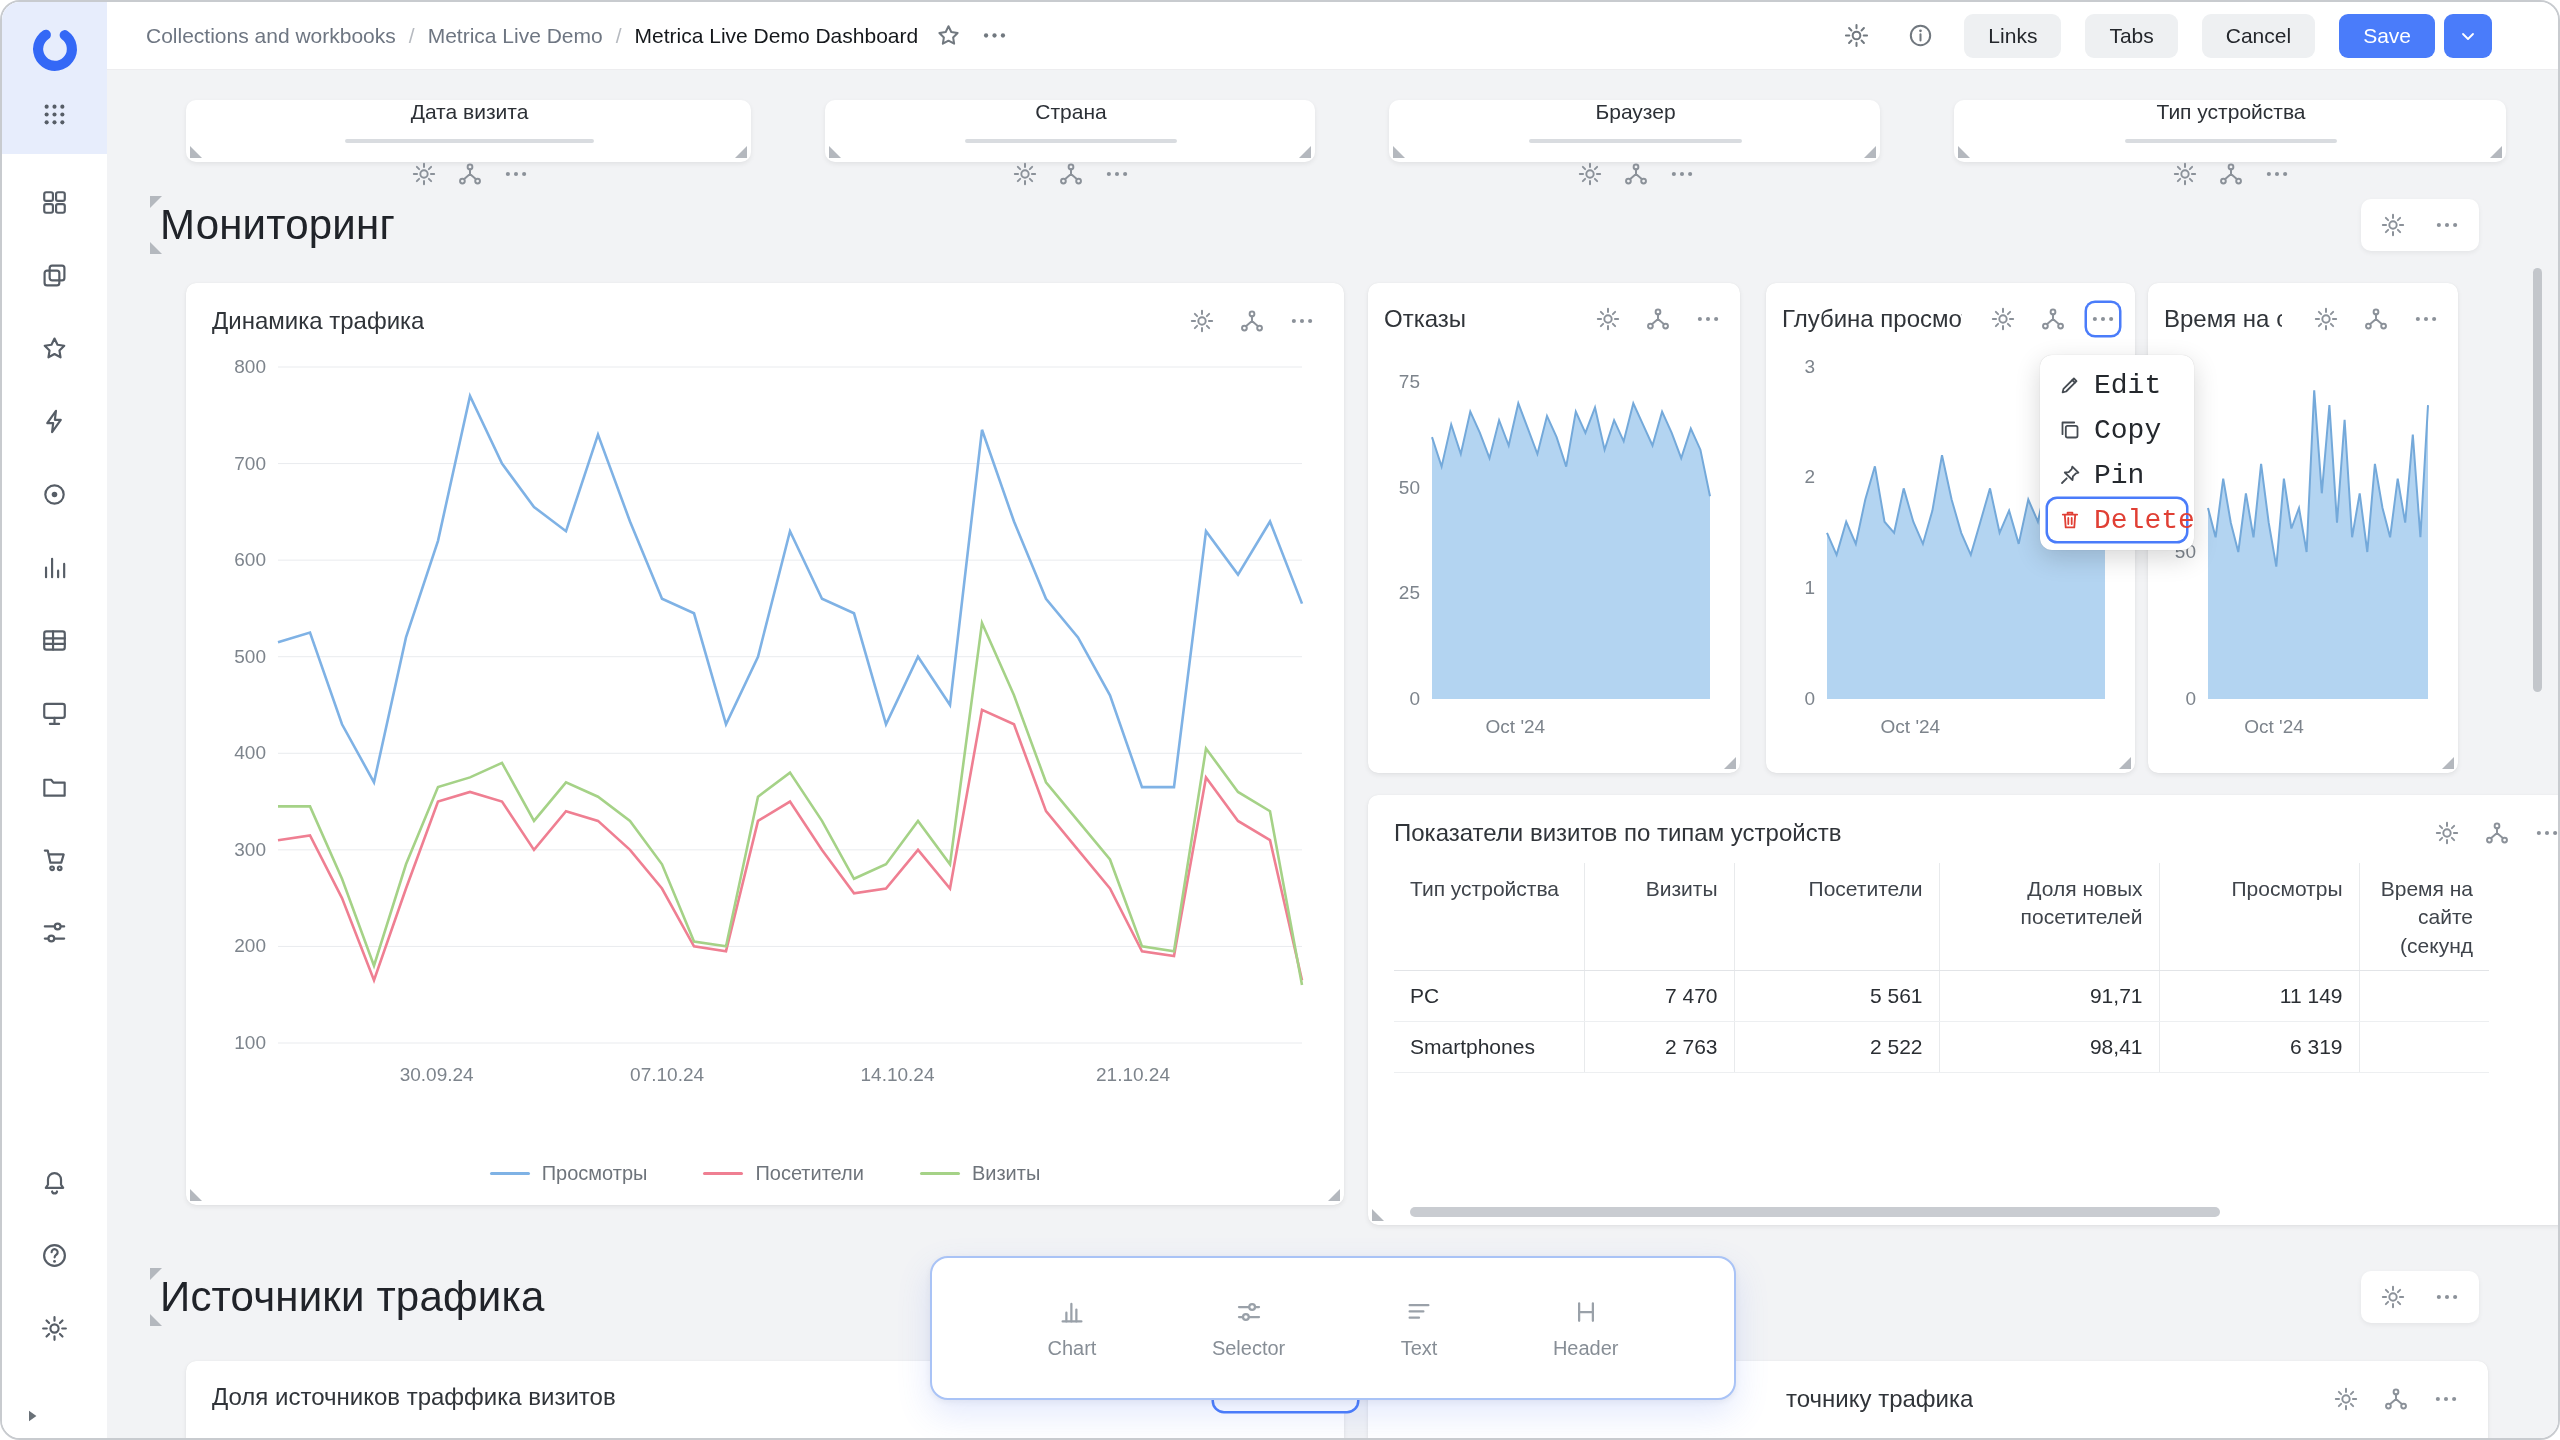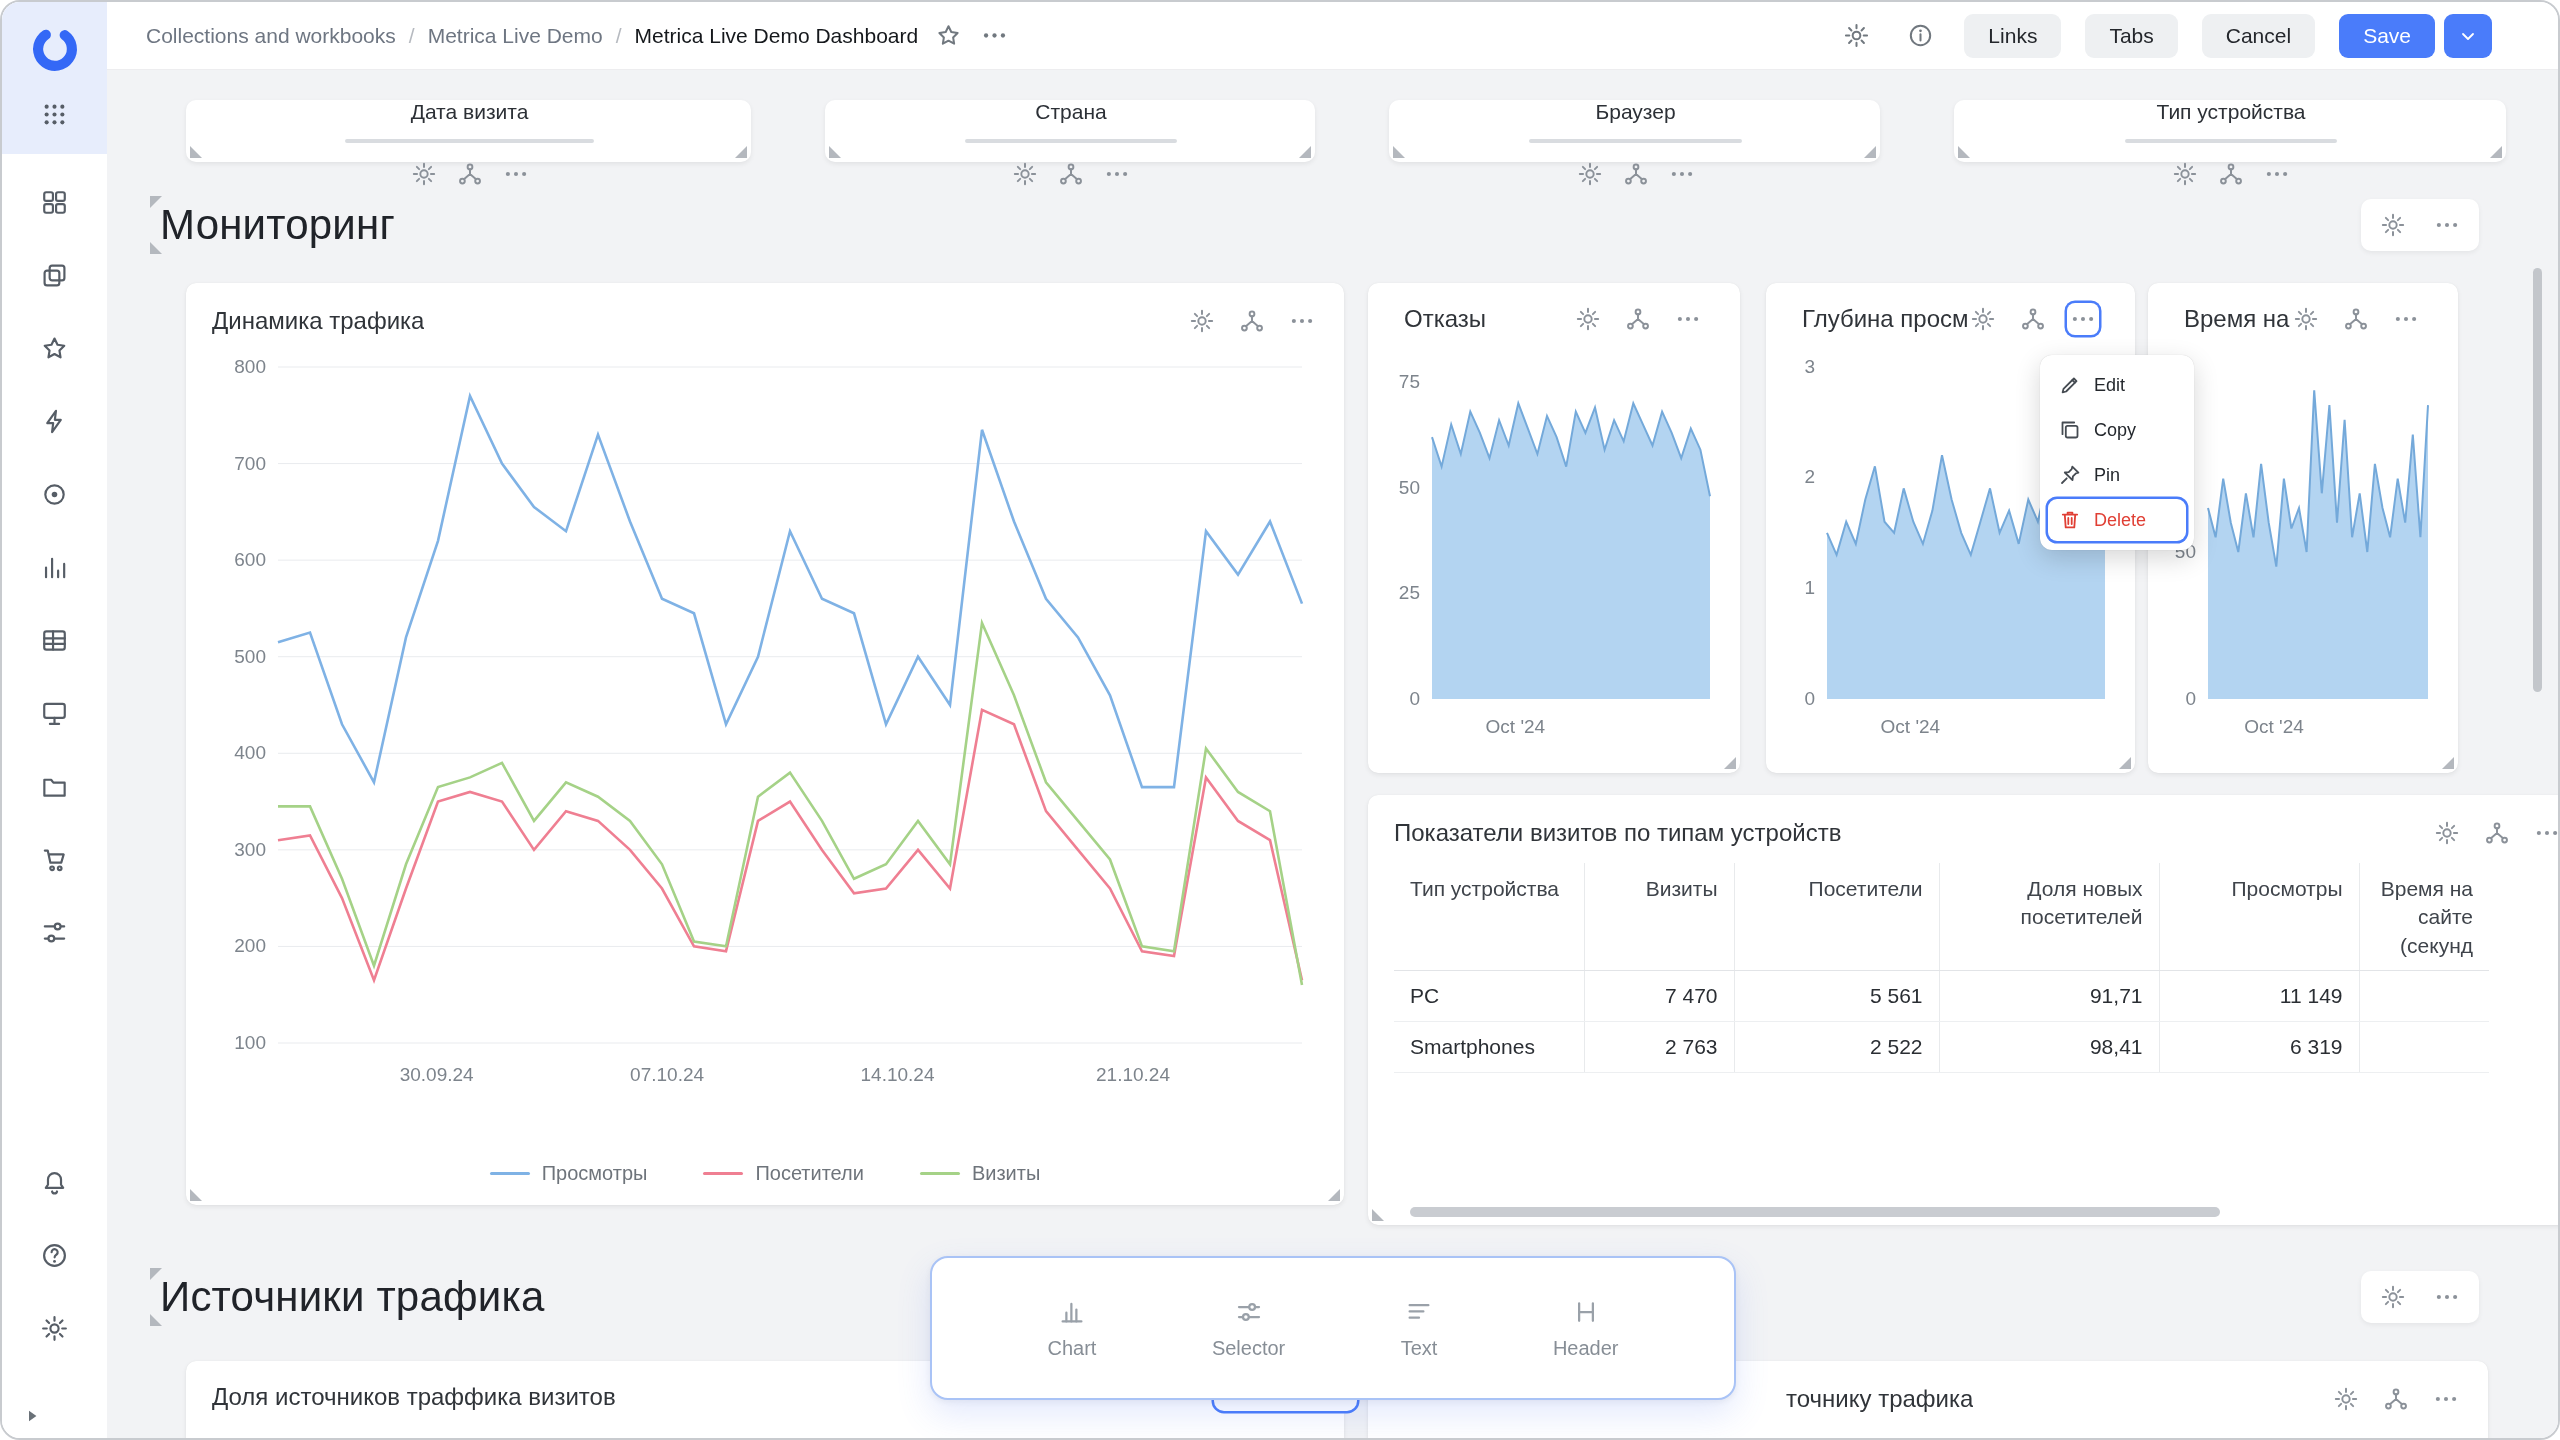--- a/index.html
+++ b/index.html
@@ -72,21 +72,21 @@
   #card-traffic .chart { margin:12px auto 0; width:1102px; height:742px; }
   #card-bounces { left:1221px; top:213px; width:372px; height:490px; }
   #card-depth   { left:1619px; top:213px; width:369px; height:490px; }
   #card-time    { left:2001px; top:213px; width:310px; height:490px; }
   #card-depth .w-title { max-width:180px; }
   #card-time  .w-title { max-width:118px; }
   .small-chart { margin:6px auto 0; }
   #card-bounces .small-chart { width:332px; height:402px; }
   #card-depth   .small-chart { width:328px; height:402px; }
   #card-time    .small-chart { width:270px; height:402px; }
-  .small-head { padding:20px 36px 0; }
+  .small-head { padding:20px 16px 0; }
   .tick { font-size:19px; fill:#7d848c; }
   .grid { stroke:#e9ebee; stroke-width:1; }
   .legend { margin-top:auto; display:flex; justify-content:center; gap:56px; padding:6px 0 20px; }
   .leg-item { display:flex; align-items:center; gap:12px; font-size:20px; color:#6e747b; cursor:pointer; }
   .leg-line { width:40px; height:3px; border-radius:2px; display:inline-block; }
 
   
   #card-table { left:1221px; top:725px; width:1221px; height:430px; }
   .table-wrap { margin:14px 0 0 26px; height:300px; overflow:hidden; }
   table { border-collapse:collapse; table-layout:fixed; width:1095px; font-size:21px; }
@@ -109,21 +109,21 @@
   .src-frag { padding-left:392px; }
 
   
   .dock { position:absolute; left:823px; top:1186px; width:806px; height:144px; background:#fff; border:2px solid #a9c3f6; border-radius:18px; box-shadow:0 14px 34px rgba(80,120,240,.16), 0 2px 6px rgba(0,0,0,.06); display:flex; align-items:center; justify-content:space-evenly; z-index:20; }
   .dock-item { display:flex; flex-direction:column; align-items:center; gap:10px; background:none; border:none; cursor:pointer; }
   .dock-item .ic { width:30px; height:30px; color:#9aa1a9; }
   .dock-label { font-size:20px; color:#878e96; }
 
   
   .ctx-menu { position:absolute; left:1933px; top:285px; width:154px; background:#fff; border-radius:12px; box-shadow:0 8px 26px rgba(0,0,0,.16), 0 0 1px rgba(0,0,0,.2); padding:9px 8px; z-index:30; display:flex; flex-direction:column; gap:3px; }
-  .menu-item { display:flex; align-items:center; gap:12px; height:42px; padding:0 10px; border:none; background:none; border-radius:9px; font-size:18px; color:#24282d; cursor:pointer; font-family:Liberation Sans, sans-serif; }
+  .menu-item { display:flex; align-items:center; gap:12px; height:42px; padding:0 10px; border:none; background:none; border-radius:9px; font-size:28px; color:#24282d; cursor:pointer; font-family:Liberation Mono, monospace; }
   .menu-item .ic { width:24px; height:24px; color:#454b52; flex:none; }
   .menu-item.danger { color:#e03f34; }
   .menu-item.danger .ic { color:#e03f34; }
   .menu-item.focused { box-shadow:0 0 0 2.5px #4a7cfa; }
 
   .hid-pill { position:absolute; left:1107px; top:1297px; width:143px; height:44px; border-radius:10px; background:#fff; box-shadow:0 0 0 2.5px #4a7cfa; z-index:10; cursor:pointer; }
   .win-scroll { position:absolute; right:16px; top:198px; width:9px; height:424px; border-radius:5px; background:#c3c6cb; z-index:40; cursor:pointer; }
 </style>
 </head>
 <body>

